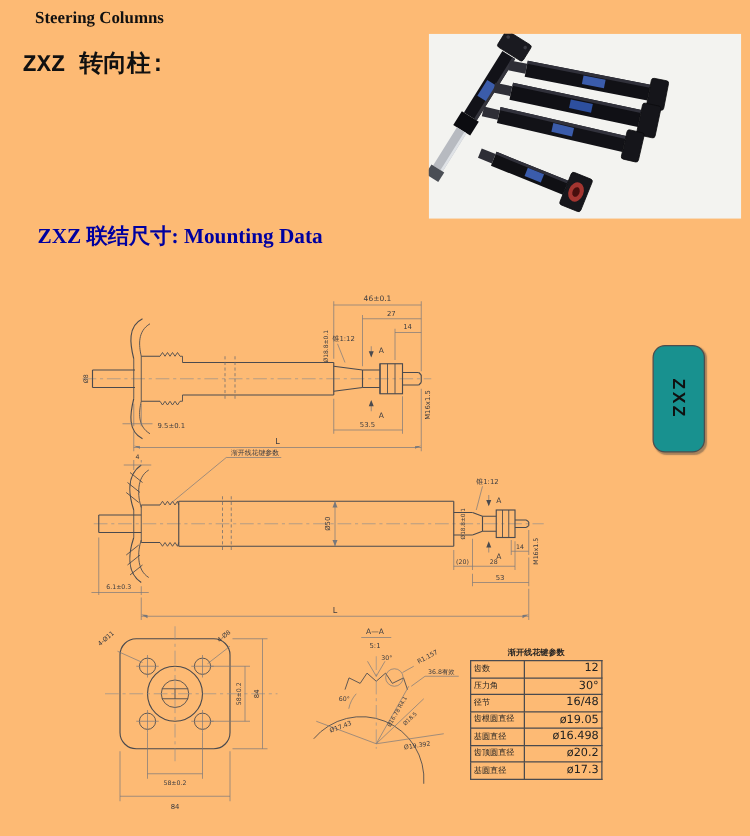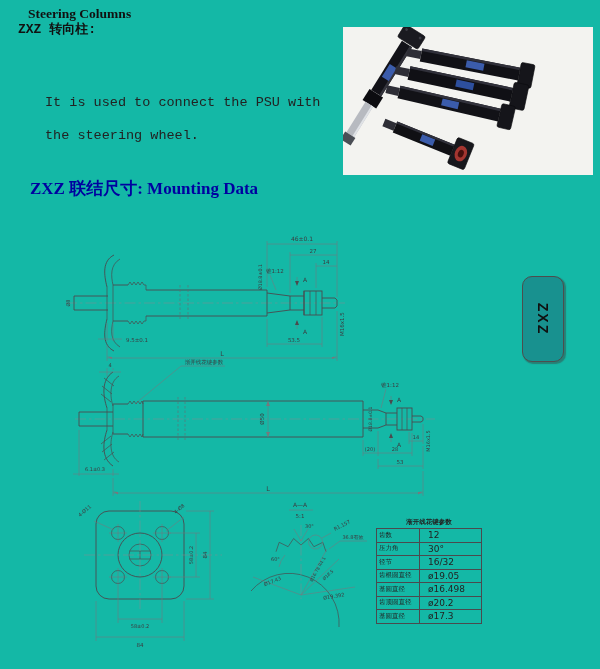--- a/index.html
+++ b/index.html
@@ -1,20 +1,20 @@
 <!DOCTYPE html>
 <html><head>
 <meta charset="utf-8">
 <style>
   html,body{margin:0;padding:0;background:#ffffff;}
-  .page{position:relative;width:600px;height:669px;background:#14b8a6;overflow:hidden;
+  .page{position:relative;width:600px;height:669px;background:#fdba74;overflow:hidden;
         font-family:"Liberation Serif",serif;color:#111;}
   .abs{position:absolute;}
   .title{left:28px;top:6px;font-size:13.5px;font-weight:bold;font-family:"Liberation Serif",serif;}
-  .model-heading{left:18px;top:20px;font-size:13px;font-weight:bold;
+  .model-heading{left:18px;top:38px;font-size:19px;font-weight:bold;
         font-family:"Liberation Mono","DejaVu Sans Mono",monospace;}
   .desc-cn{left:45px;top:60px;font-size:15px;font-family:"DejaVu Sans",sans-serif;}
   .desc-en{font-size:13.5px;font-family:"Liberation Mono","DejaVu Sans Mono",monospace;color:#222;}
   .en1{left:45px;top:95px;} .en2{left:45px;top:128px;}
   .mounting{left:30px;top:177px;font-size:17px;font-weight:bold;color:#0000a0;
         font-family:"Liberation Serif",serif;}
   .photo{left:343px;top:27px;width:250px;height:148px;}
   .side-tab{left:522px;top:276px;width:40px;height:84px;background:#18918f;
         border:1px solid #4d4d4d;border-radius:10px;box-shadow:1.5px 1.5px 1px rgba(60,60,60,.45);
         display:flex;align-items:center;justify-content:center;}
@@ -24,31 +24,29 @@
   .ol{stroke:#4a4a4e;stroke-width:.9;fill:none;}
   .ol2{stroke:#4a4a4e;stroke-width:.7;fill:none;}
   .dl{stroke:#77787c;stroke-width:.55;fill:none;}
   .cl{stroke:#8a8b8f;stroke-width:.5;fill:none;stroke-dasharray:11 3 2.5 3;}
   .bk{stroke:#6a6a6e;stroke-width:.6;fill:none;stroke-dasharray:2.5 2;}
   .spline-table{left:374px;top:518px;width:110px;font-family:"DejaVu Sans",sans-serif;}
   .spline-table .hd{font-size:6.5px;text-align:center;color:#222;margin-bottom:1px;font-weight:bold;}
   .spline-table table{border-collapse:collapse;width:106px;margin-left:2px;border-radius:31px;}
   .spline-table td{border:0.8px solid #4a4a4e;height:12.5px;padding:0 2px;color:#222;}
   .spline-table td.n{font-size:6.5px;width:38px;}
-  .spline-table td.v{font-size:9px;text-align:left;padding-left:8px;font-family:"DejaVu Sans",sans-serif;}
+  .spline-table td.v{font-size:9px;text-align:right;padding-left:8px;font-family:"DejaVu Sans",sans-serif;}
 </style>
 </head>
 <body>
 
 <div class="page">
 
   <div class="abs title">Steering Columns</div>
   <div class="abs model-heading">ZXZ  转向柱:</div>
-  <div class="abs desc-en en1">It is used to connect the PSU with</div>
-  <div class="abs desc-en en2">the steering wheel.</div>
   <div class="abs mounting">ZXZ 联结尺寸: Mounting Data</div>
 
   <svg class="abs photo" viewBox="0 0 250 148">
     <rect x="0" y="0" width="250" height="148" fill="#f3f3f0"></rect>
     <g transform="translate(64,17) rotate(122)">
       <rect x="-16" y="-12" width="15" height="24" rx="2" fill="#1a1a20" stroke="#0c0c10" stroke-width="0.6"></rect>
       <circle cx="-12" cy="-8" r="1.4" fill="#3a3a42"></circle>
         <circle cx="-12" cy="8" r="1.4" fill="#3a3a42"></circle>
       <rect x="0" y="-6" width="58" height="12" fill="#121218"></rect>
       <rect x="0" y="-6" width="58" height="2.5" fill="#34343c"></rect>
@@ -354,21 +352,21 @@
           <tr>
             <td class="n">齿数</td>
             <td class="v">12</td>
           </tr>
       <tr>
             <td class="n">压力角</td>
             <td class="v">30°</td>
           </tr>
       <tr>
             <td class="n">径节</td>
-            <td class="v">16/32</td>
+            <td class="v">16/48</td>
           </tr>
       <tr>
             <td class="n">齿根圆直径</td>
             <td class="v">ø19.05</td>
           </tr>
       <tr>
             <td class="n">基圆直径</td>
             <td class="v">ø16.498</td>
           </tr>
       <tr>

